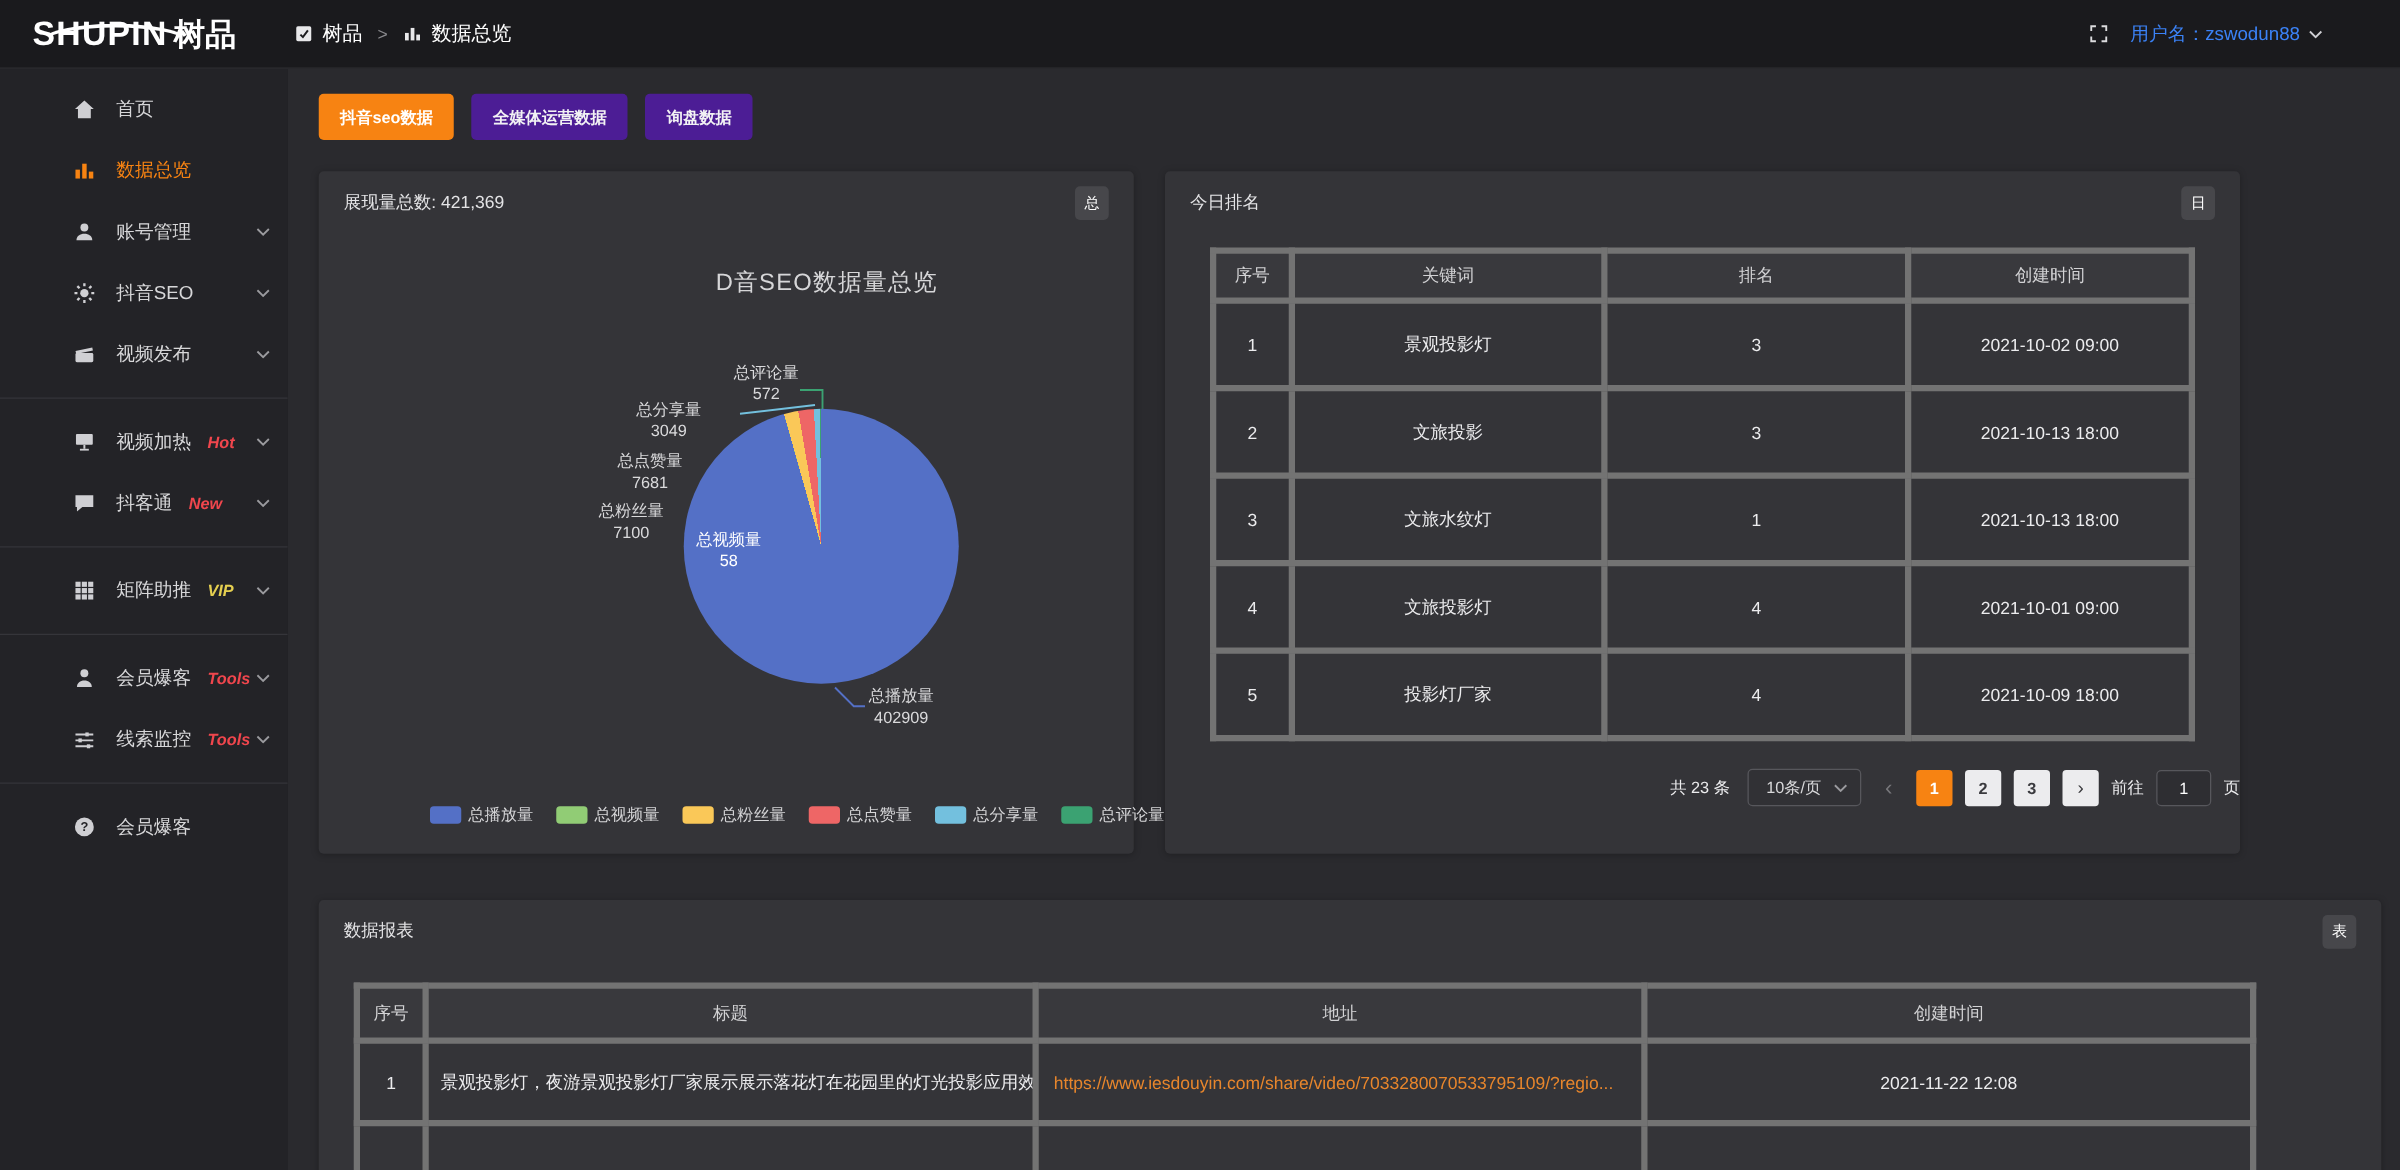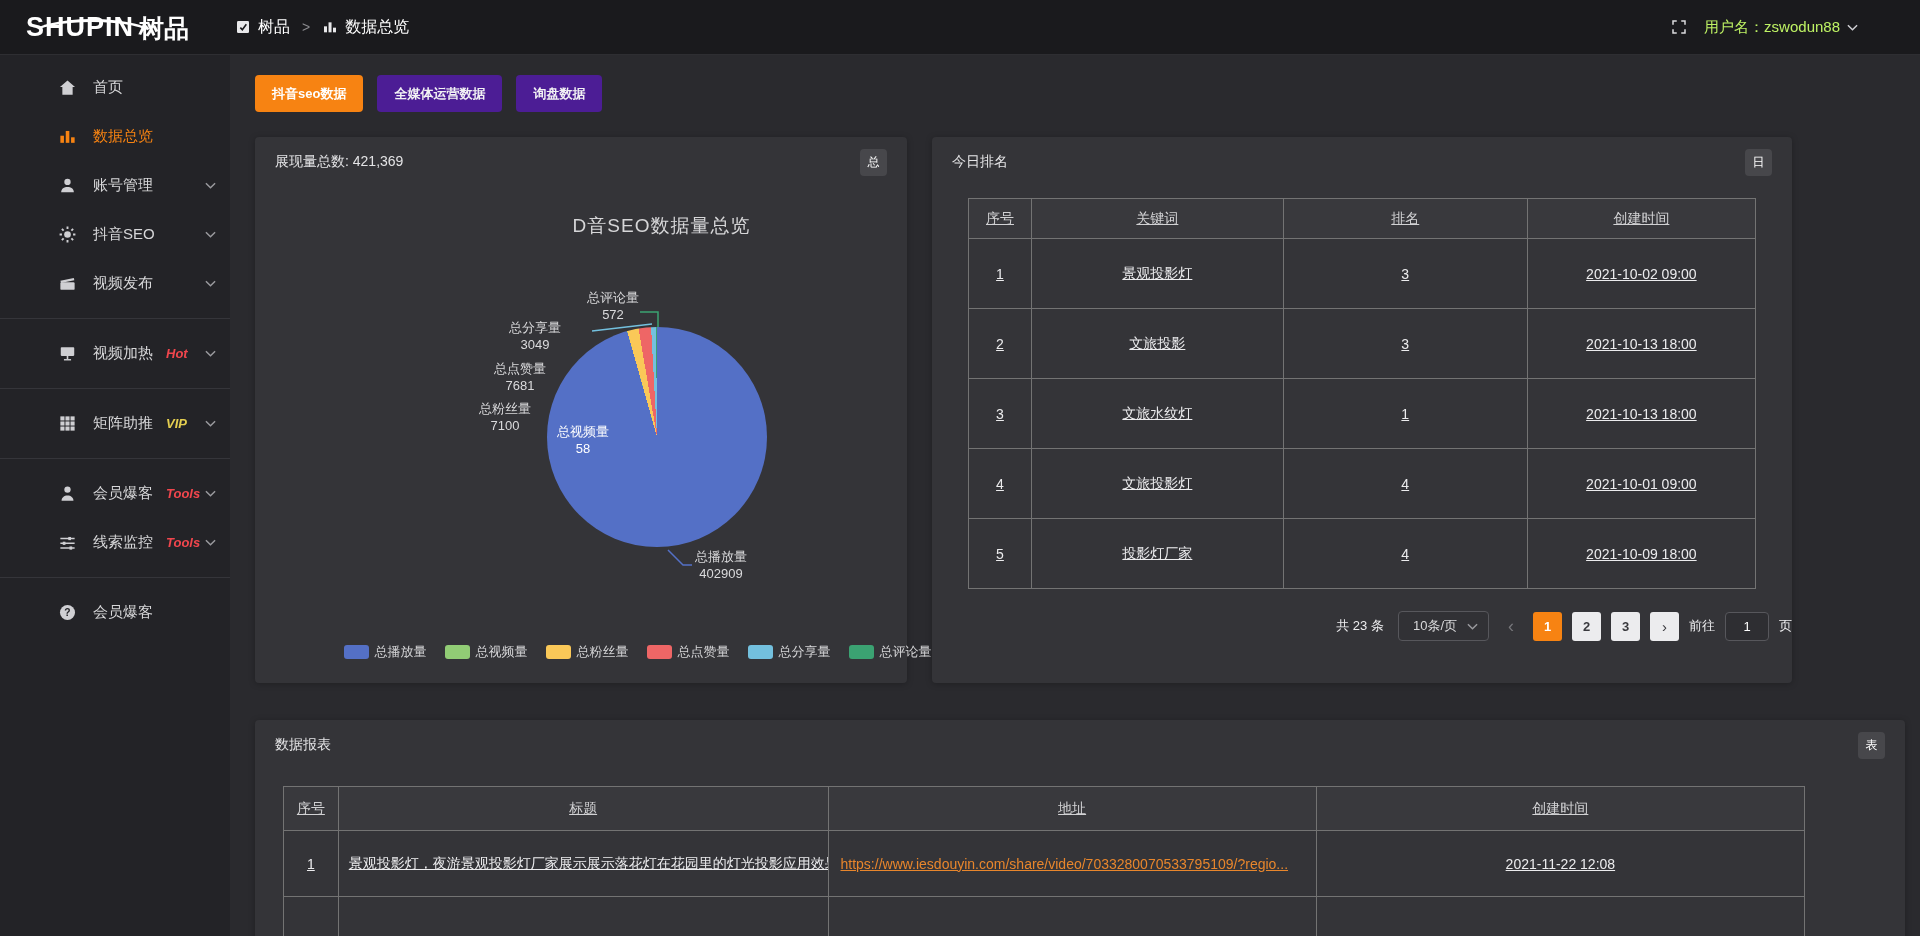--- a/index.html
+++ b/index.html
@@ -18,21 +18,21 @@
               border:3px solid transparent; border-top:3px solid #fff; border-radius:50%; }
   .logo-en { font-size:27px; font-weight:800; letter-spacing:1px; color:#fff; line-height:1; }
   .logo-cn { font-size:25px; font-weight:800; color:#fff; margin-left:5px; line-height:1; }
   .breadcrumb { display:flex; align-items:center; margin-left:5px; font-size:16px; color:#fff; }
   .bc-icon { width:16px; height:16px; margin-right:7px; color:#e8e8ea; }
   .bc-icon svg { width:16px; height:16px; }
   .bc-sep { color:#8a8a8e; margin:0 12px; font-size:14px; }
   .topbar-right { margin-left:auto; margin-right:62px; display:flex; align-items:center; gap:16px; }
   .fullscreen { width:18px; height:18px; color:#dcdcde; cursor:pointer; }
   .fullscreen svg { width:18px; height:18px; }
-  .username { color:#bef264; font-size:15px; display:flex; align-items:center; gap:7px; cursor:pointer; }
+  .username { color:#3b82f6; font-size:15px; display:flex; align-items:center; gap:7px; cursor:pointer; }
   .chev-svg { width:11px; height:7px; }
 
   
   .sidebar { position:fixed; top:55px; left:0; bottom:0; width:230px; background:#232327; padding-top:8px; z-index:10;}
   .side-item { display:flex; align-items:center; height:49px; padding:0 14px 0 58px;
                position:relative; color:#d7d7d9; font-size:15px; cursor:pointer; }
   .side-item .s-icon { width:19px; height:19px; margin-right:16px; color:#cfcfd3; flex:none; }
   .side-item .s-icon svg { width:19px; height:19px; }
   .side-item.active, .side-item.active .s-icon { color:#f78312; }
   .side-item .chev { position:absolute; right:14px; color:#9a9a9e; }
@@ -71,22 +71,22 @@
             color:#dadadc; line-height:17px; }
   .plabel .v { display:block; }
   .plabel-video { color:#fff; }
   .legend { position:absolute; left:0; right:0; bottom:22px; display:flex; justify-content:center;
             align-items:center; gap:18px; font-size:13px; color:#d6d6d8; }
   .legend-item { display:flex; align-items:center; cursor:pointer; }
   .legend .sw { width:25px; height:14px; border-radius:3px; margin-right:6px; display:inline-block; }
 
   
   table { border-collapse:collapse; table-layout:fixed; }
-  th, td { border:1px solid #737373; text-align:center; font-weight:normal;
-           overflow:hidden; white-space:nowrap;text-decoration:underline; }
+  th, td { border:5px solid #737373; text-align:center; font-weight:normal;
+           overflow:hidden; white-space:nowrap; }
   th { color:#d2d2d4; font-size:14px; background:#39393d; }
   td { color:#ececee; font-size:14px; }
   .rank-table { width:788px; margin:27px 36px 0; }
   .rank-table th { height:40px; }
   .rank-table td { height:70px; }
   .report-table { width:1522px; margin:32px 100px 0 28px; }
   .report-table th { height:44px; }
   .report-table td { height:66px; }
   td.cell-left { text-align:left; padding:0 10px; }
   td.cell-link { text-align:left; padding:0 12px; color:#e8862c; cursor:pointer; }
@@ -208,20 +208,32 @@
   <div class="side-item">
     <span class="s-icon">
         <svg viewBox="0 0 24 24" fill="currentColor">
           <rect x="3.5" y="4" width="17" height="11" rx="1"></rect>
           <rect x="11" y="15" width="2" height="4"></rect>
           <rect x="7.5" y="19" width="9" height="1.8"></rect>
         </svg>
       </span>
     <span>视频加热</span>
     <span class="badge-tag b-red">Hot</span>
+    <svg class="chev chev-svg" viewBox="0 0 12 7" fill="none" stroke="currentColor" stroke-width="1.6">
+        <path d="M1 1l5 5 5-5"></path>
+      </svg>
+  </div>
+  <div class="side-item">
+    <span class="s-icon">
+        <svg viewBox="0 0 24 24" fill="currentColor">
+          <path d="M3 4h18v12H10l-5.5 4.5V16H3z"></path>
+        </svg>
+      </span>
+    <span>抖客通</span>
+    <span class="badge-tag b-red">New</span>
     <svg class="chev chev-svg" viewBox="0 0 12 7" fill="none" stroke="currentColor" stroke-width="1.6">
         <path d="M1 1l5 5 5-5"></path>
       </svg>
   </div>
   <div class="side-divider"></div>
   <div class="side-item">
     <span class="s-icon">
         <svg viewBox="0 0 24 24" fill="currentColor">
           <rect x="3" y="3" width="5.2" height="5.2"></rect>
           <rect x="9.4" y="3" width="5.2" height="5.2"></rect>

